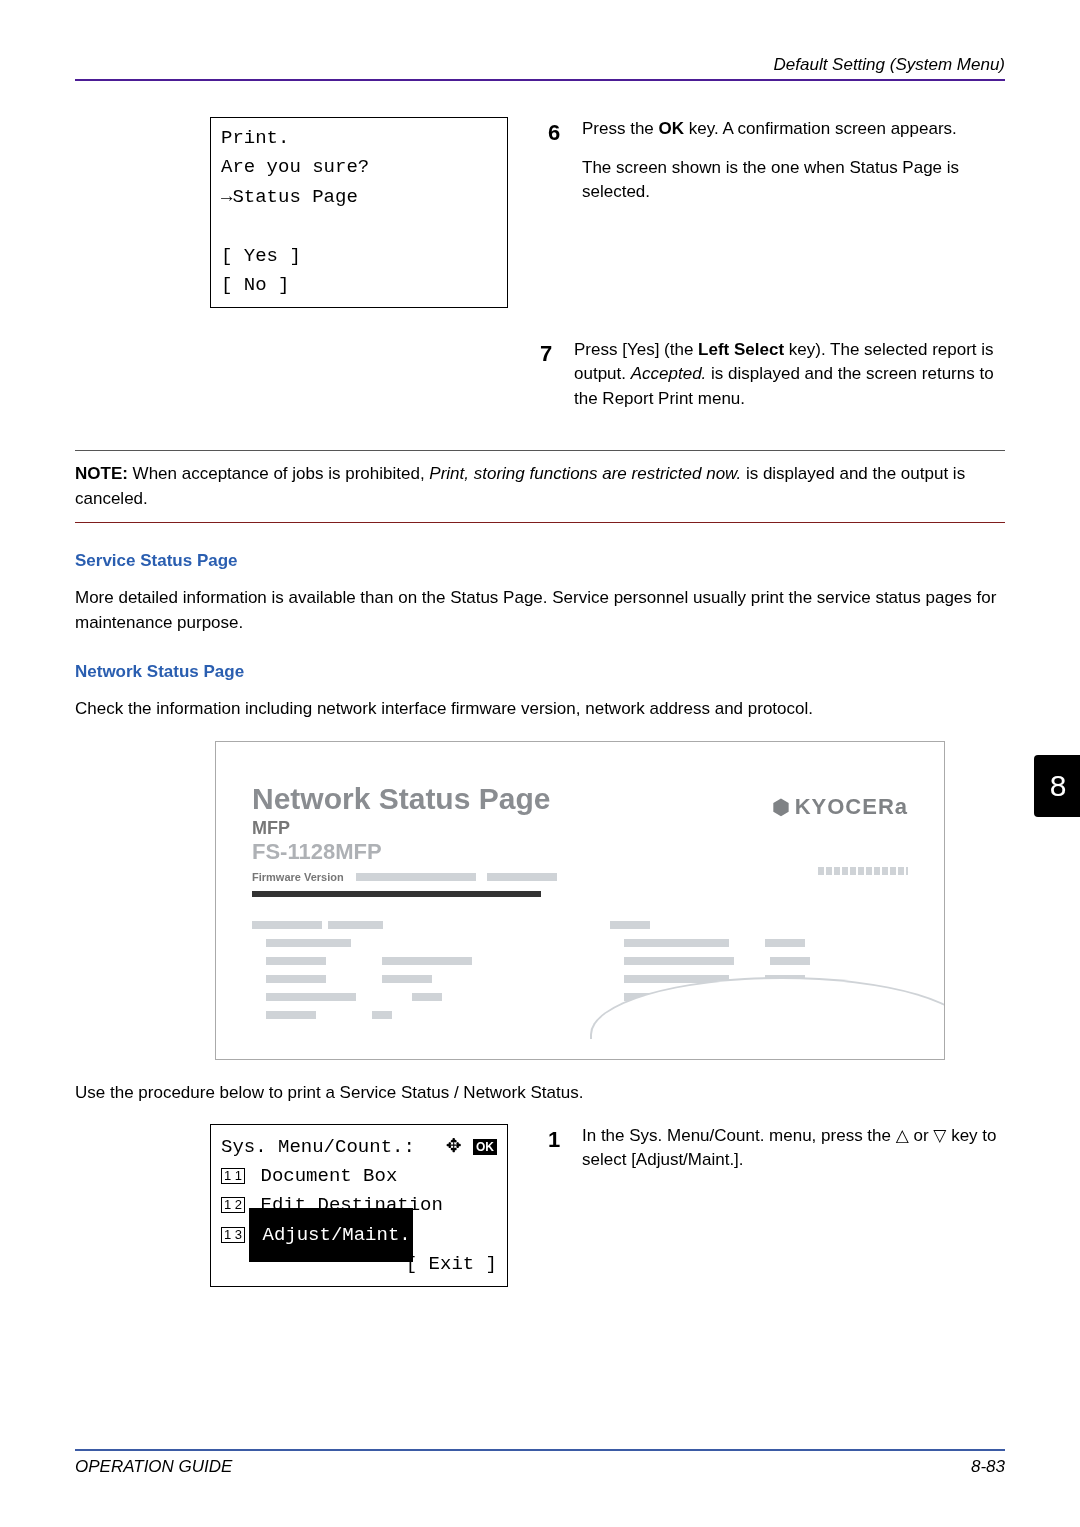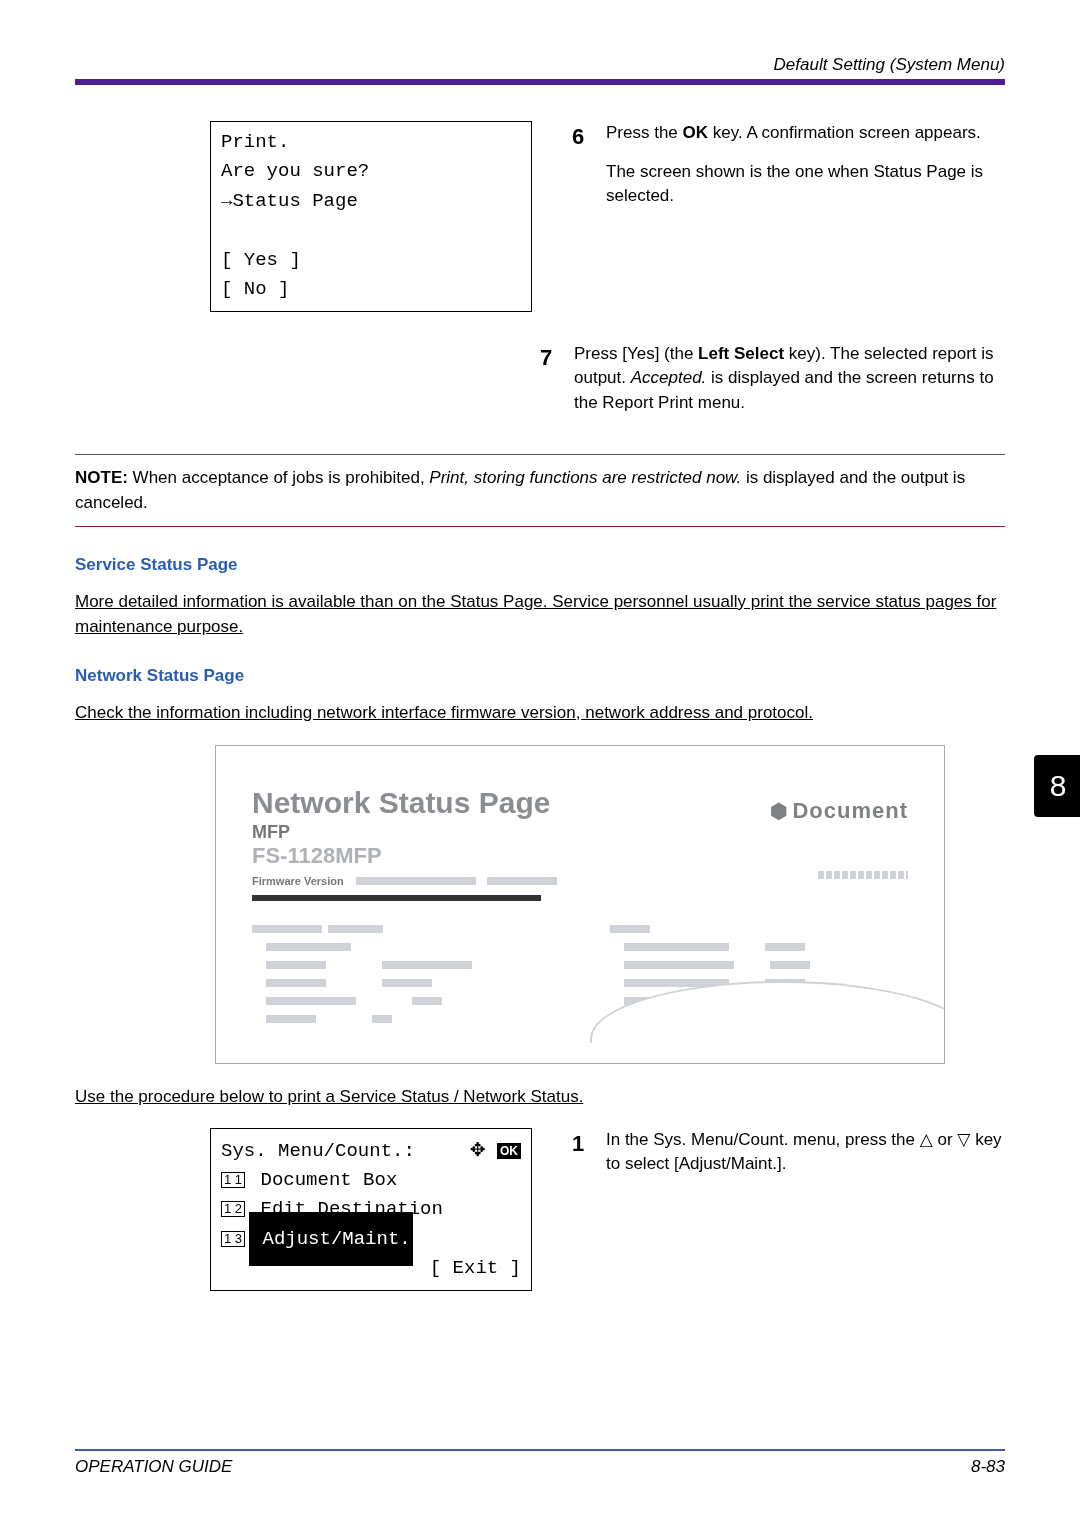--- a/index.html
+++ b/index.html
@@ -17,34 +17,34 @@
     box-sizing: border-box;
     width: 100%;
     height: 100%;
     position: relative;
   }
   .header-line {
     font-style: italic;
     text-align: right;
     font-size: 17px;
     padding-bottom: 4px;
-    border-bottom: 6px solid #4c1d95;
+    border-bottom: 2px solid #4c1d95;
     margin-bottom: 36px;
   }
   .content-row {
     display: flex;
     gap: 40px;
     margin-bottom: 24px;
   }
   .lcd-box {
     border: 1px solid #000;
     font-family: "Courier New", monospace;
     font-size: 19px;
     padding: 6px 10px;
-    width: 322px;
+    width: 298px;
     line-height: 1.55;
     box-sizing: border-box;
     margin-left: 135px;
     flex-shrink: 0;
   }
   .lcd-box .highlight {
     background: #000;
     color: #fff;
     padding: 16px 2px;
   }
@@ -94,21 +94,20 @@
   .subhead {
     color: #2a5eb0;
     font-weight: bold;
     font-size: 17px;
     margin: 26px 0 14px 0;
   }
   .body-text {
     font-size: 17px;
     line-height: 1.5;
     margin-bottom: 18px;
-    text-decoration: underline;
   }
   .side-tab {
     position: absolute;
     right: -2px;
     top: 755px;
     width: 48px;
     height: 62px;
     background: #000;
     color: #fff;
     font-size: 30px;
@@ -253,21 +252,21 @@
     <span class="note-label">NOTE:</span><span> When acceptance of jobs is prohibited, </span><i>Print, storing functions are restricted now.</i><span> is displayed and the output is canceled.</span>
   </div>
 
   <div class="subhead">Service Status Page</div>
   <div class="body-text">More detailed information is available than on the Status Page. Service personnel usually print the service status pages for maintenance purpose.</div>
 
   <div class="subhead">Network Status Page</div>
   <div class="body-text">Check the information including network interface firmware version, network address and protocol.</div>
 
   <div class="figure-box">
-    <div class="kyo-logo">Document</div>
+    <div class="kyo-logo">KYOCERa</div>
     <div class="figure-title">Network Status Page</div>
     <div class="figure-sub1">MFP</div>
     <div class="figure-sub2">FS-1128MFP</div>
     <div>
       <span class="figure-fw">Firmware Version</span>
       <span class="ph" style="width:120px;margin-left:8px;"></span>
       <span class="ph" style="width:70px;"></span>
       <span style="float:right;" class="strike-right"></span>
     </div>
     <div class="fig-bar"></div>

